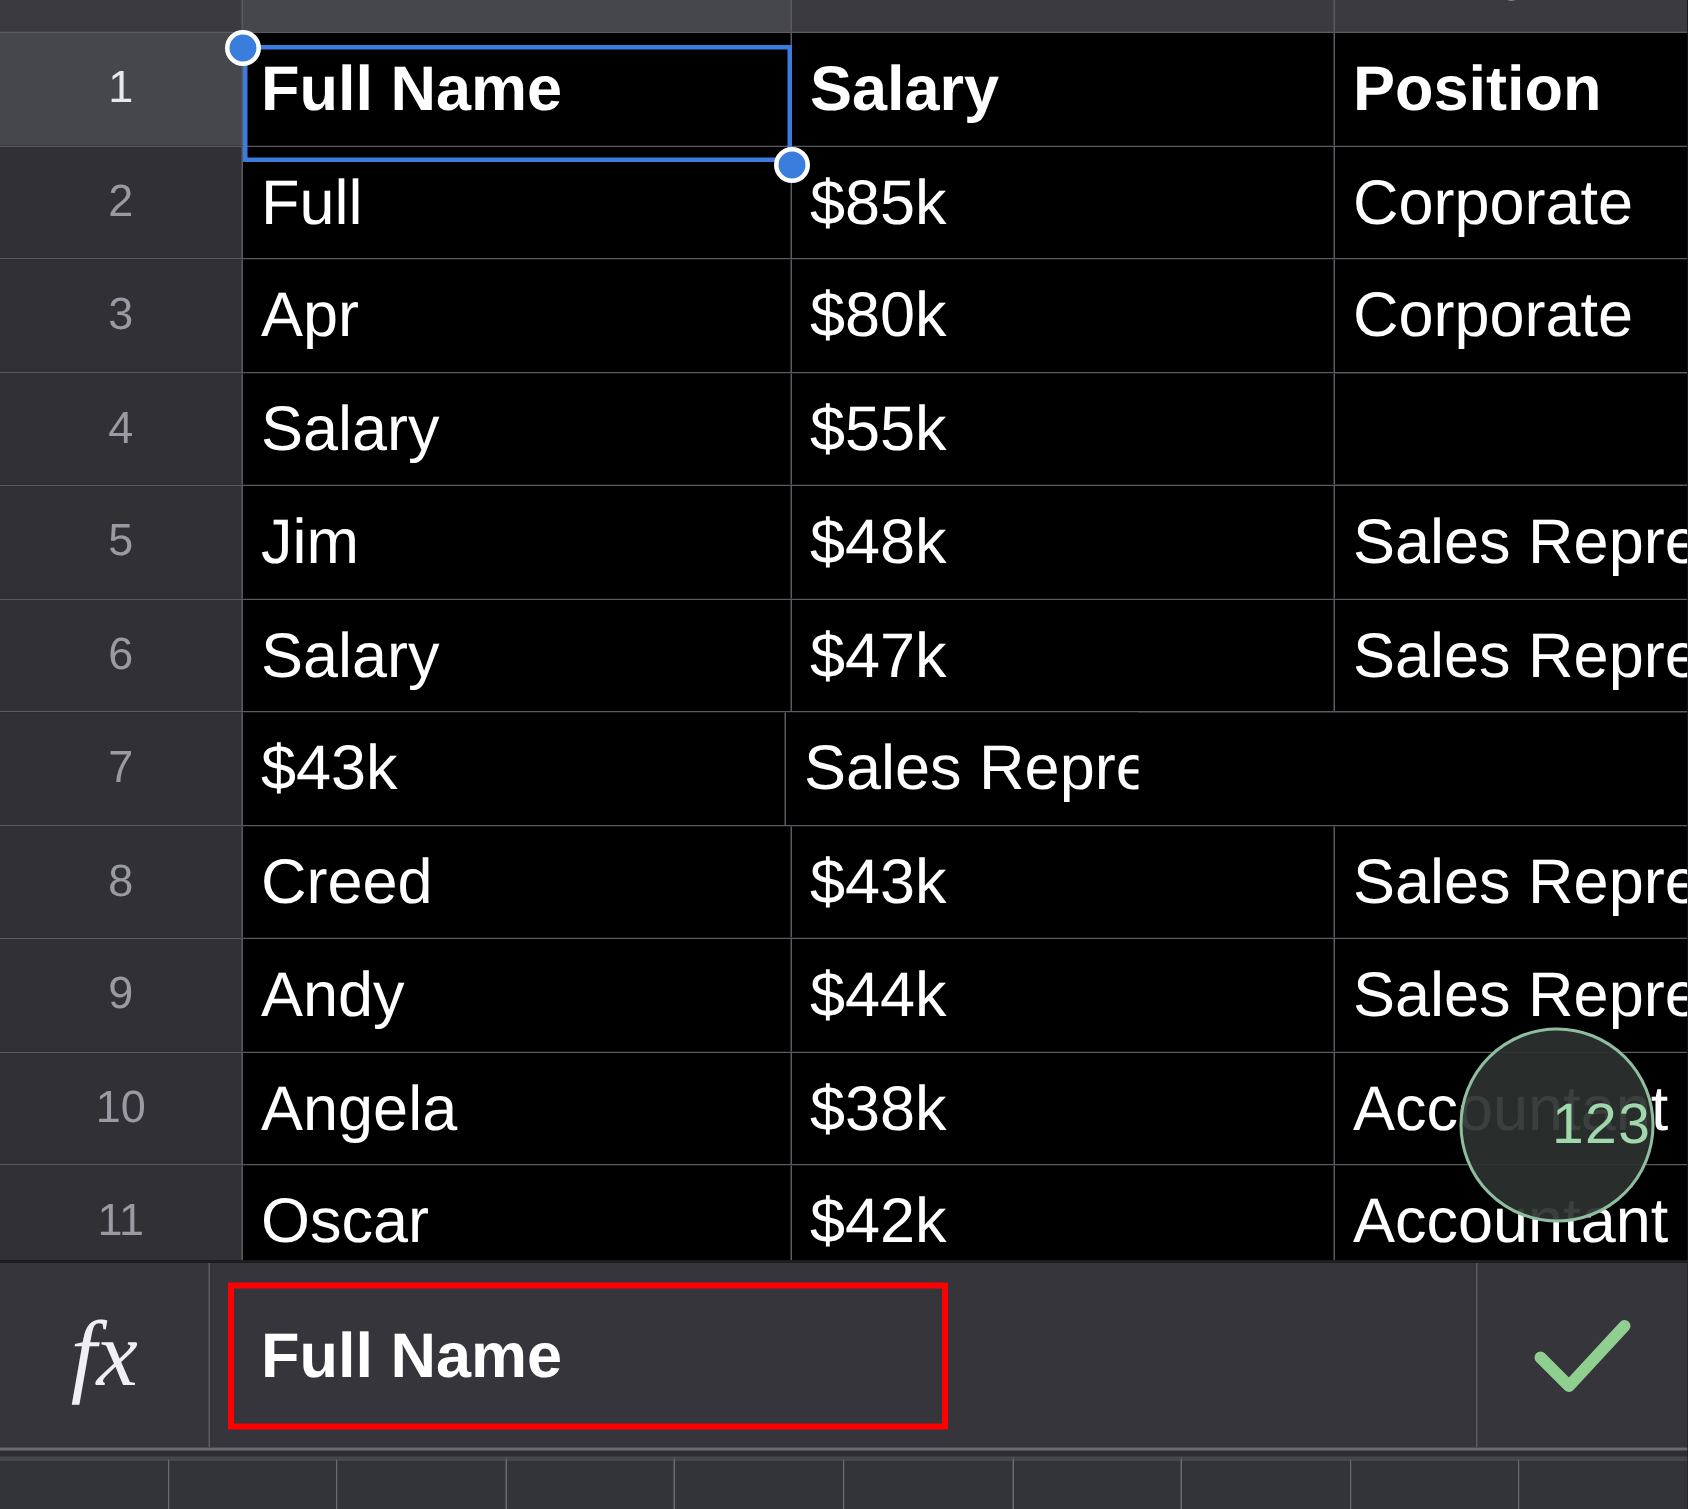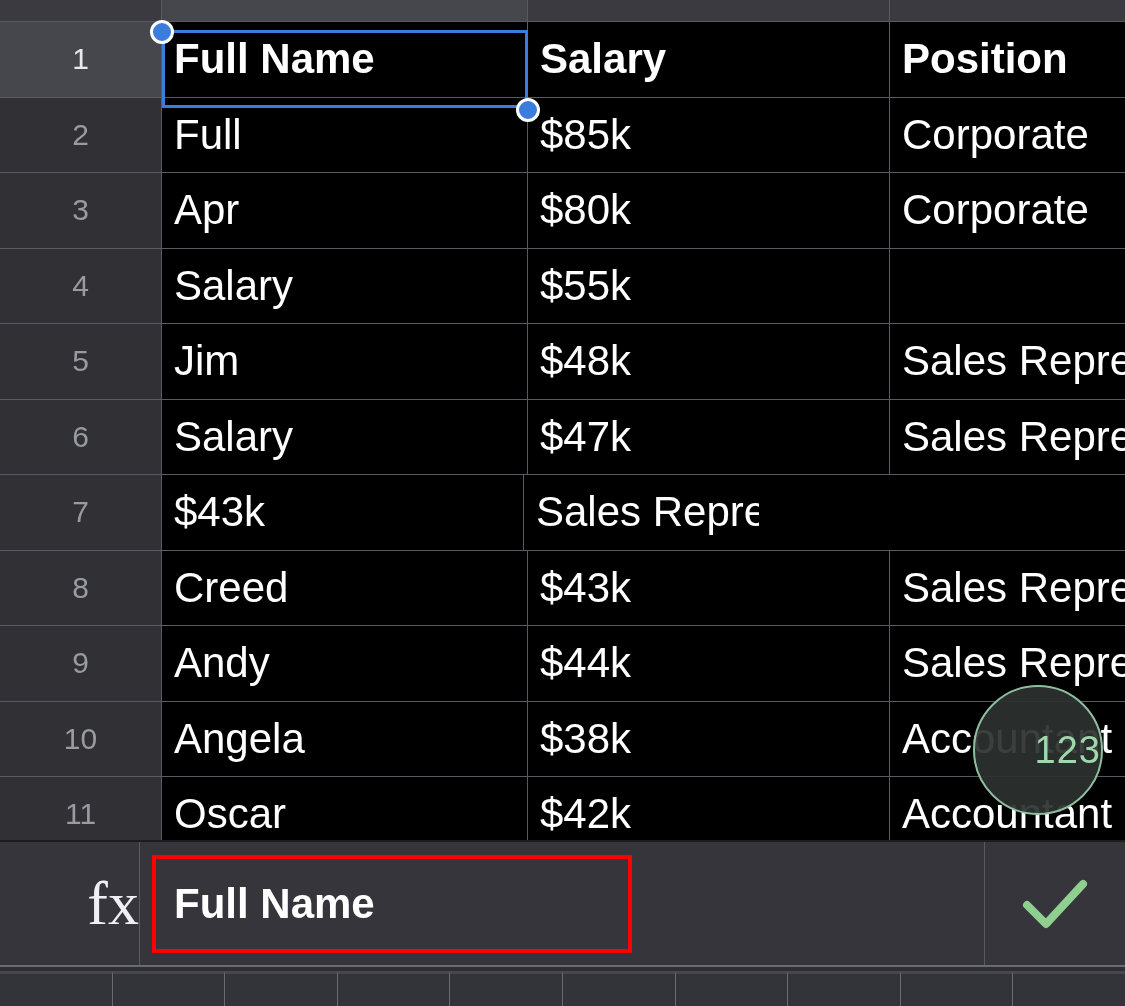--- a/index.html
+++ b/index.html
@@ -103,23 +103,24 @@
   
   .formulabar {
     position:absolute; left:0; top:840px; width:1125px; height:125px;
     background:#35353b;
     border-top:2px solid #1d1d21;
     display:flex; align-items:stretch;
   }
   .fx-btn {
     width:140px; min-width:140px;
     border-right:1px solid #5a5a62;
-    display:flex; align-items:center; justify-content:flex-end;
+    display:flex; align-items:center; justify-content:center;
     color:#f0f0f4;
     font-family:"Liberation Serif", serif;
+    font-style:italic;
     font-size:62px;
   }
   .fx-input-wrap {
     flex:1;
     display:flex; align-items:center;
     padding:12px;
     border-right:1px solid #5a5a62;
   }
   .fx-input {
     width:480px; height:98px;

